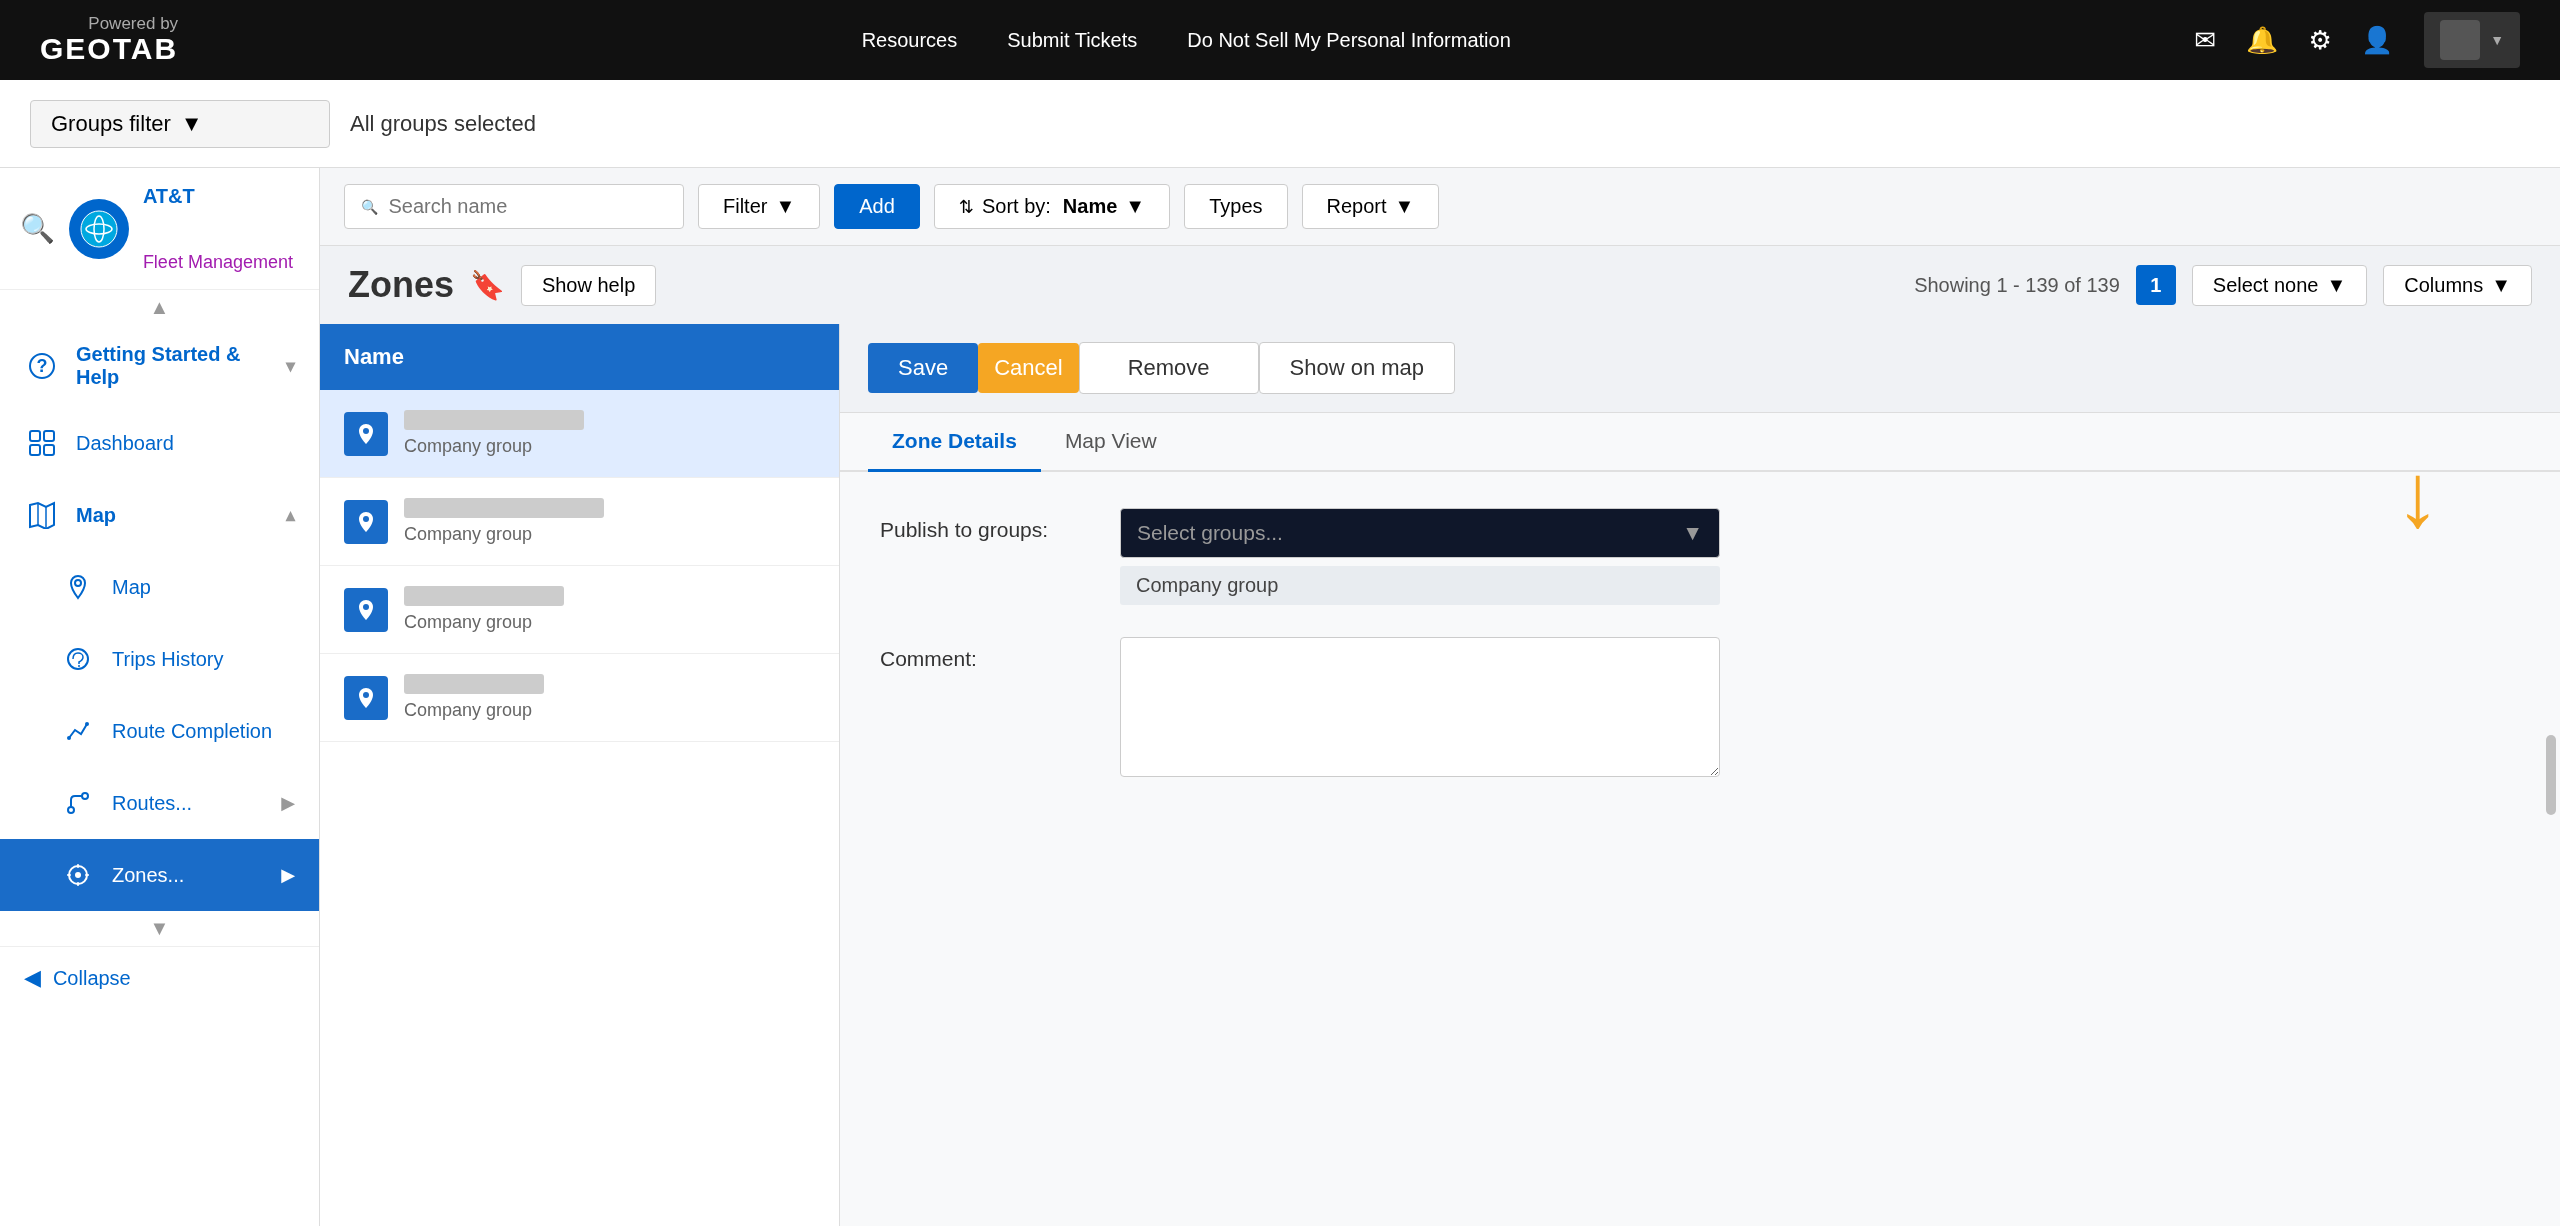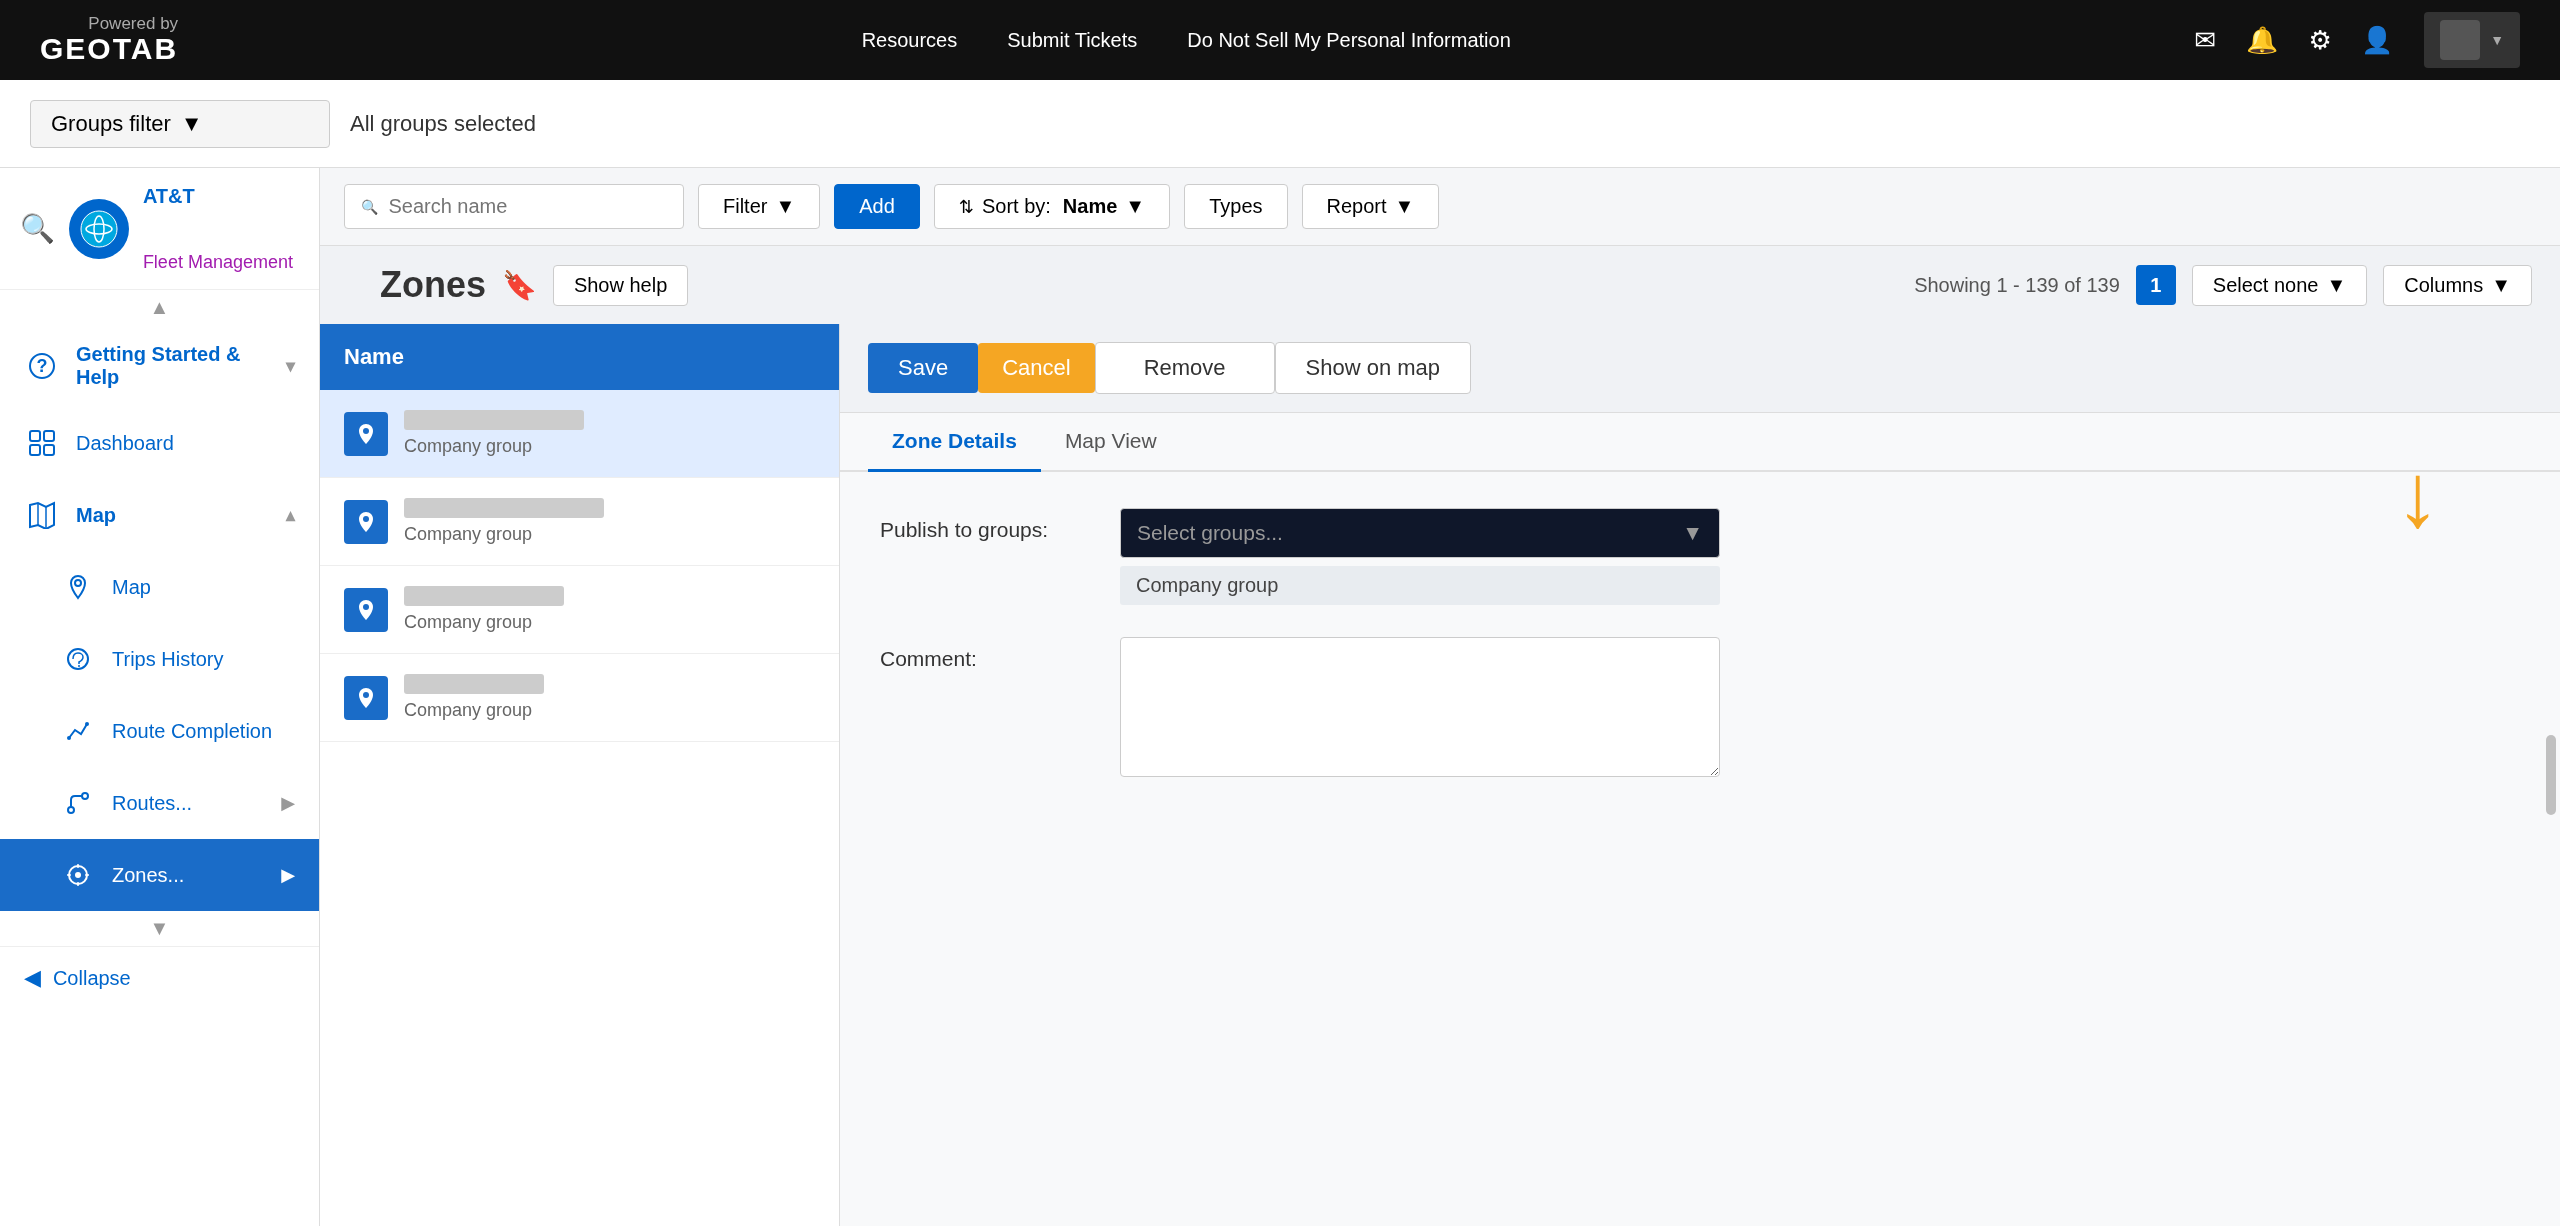--- a/index.html
+++ b/index.html
@@ -234,21 +234,20 @@
     }
     .page-title-group {
       display: flex;
       align-items: center;
       gap: 16px;
     }
     .page-title {
       font-size: 36px;
       font-weight: bold;
       color: #333;
-      margin-left: 32px;
     }
     .bookmark-icon {
       font-size: 28px;
       color: #333;
     }
     .show-help-btn {
       border: 1px solid #ccc;
       background: #fff;
       border-radius: 4px;
       padding: 8px 20px;
@@ -375,21 +374,21 @@
       border-radius: 4px;
       padding: 12px 30px;
       font-size: 22px;
       cursor: pointer;
     }
     .btn-cancel {
       background: #f5a623;
       color: white;
       border: none;
       border-radius: 4px;
-      padding: 12px 24px;
+      padding: 12px 16px;
       font-size: 22px;
       cursor: pointer;
     }
     .btn-remove {
       background: #fff;
       color: #333;
       border: 1px solid #ccc;
       border-radius: 4px;
       padding: 12px 48px;
       font-size: 22px;

